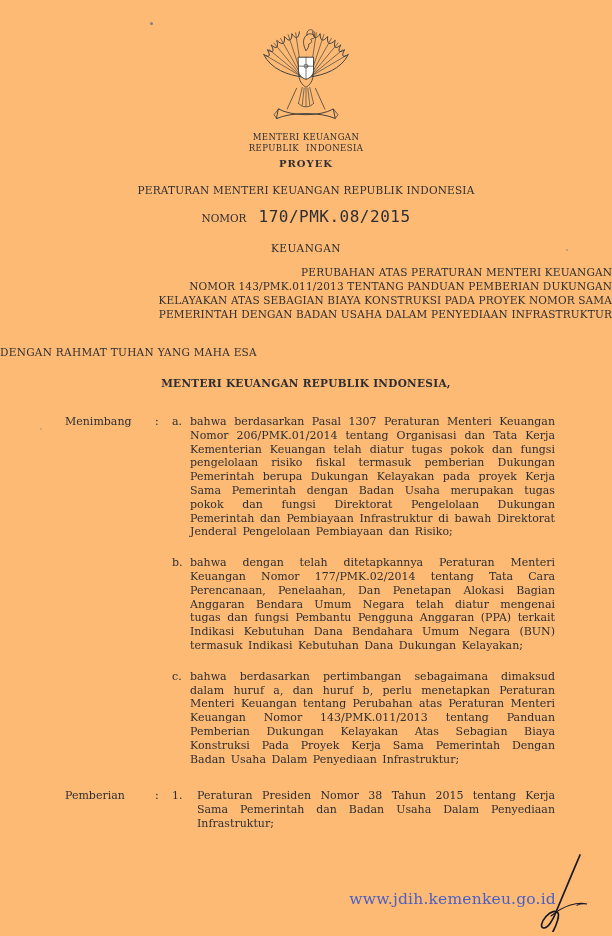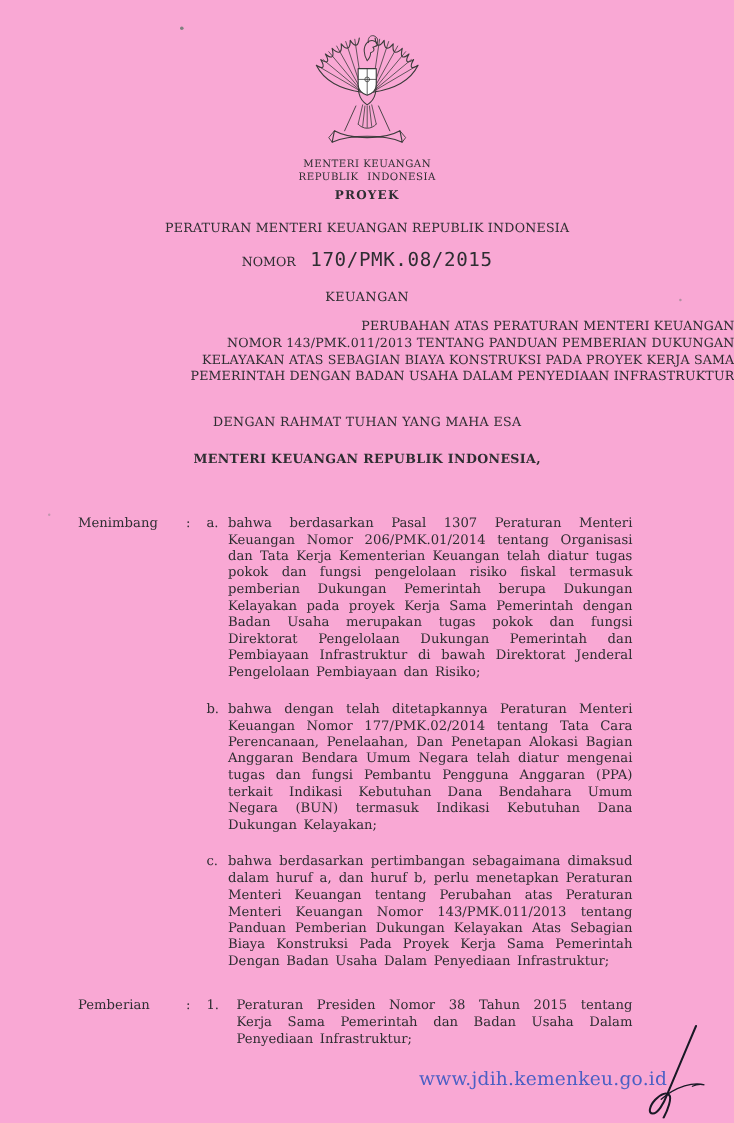--- a/index.html
+++ b/index.html
@@ -1,44 +1,44 @@
 <!DOCTYPE html>
 <html><head>
 <meta charset="utf-8">
 <style>
   html, body { margin: 0; padding: 0; background: #ffffff; }
   .page {
     position: relative;
     width: 612px;
     height: 936px;
     margin: 0 auto;
-    background: #f9a8d4;
+    background: #fdba74;
     font-family: "DejaVu Serif", serif;
     color: #2e2e32;
     overflow: hidden;
   }
   
   .emblem-wrap { margin-top: 28px; text-align: center; }
   .ministry { text-align: center; font-size: 8.5px; line-height: 11px; letter-spacing: 0.4px; margin-top: 2px; }
   .ministry .country { word-spacing: 4px; }
   .salinan { text-align: center; font-size: 10px; font-weight: bold; letter-spacing: 1px; margin-top: 4px; }
   .reg-title { text-align: center; font-size: 10.5px; letter-spacing: 0.2px; margin-top: 15px; }
   .reg-number { text-align: center; font-size: 10.5px; margin-top: 11px; }
   .reg-number .num {
     font-family: "DejaVu Sans Mono", monospace;
     font-size: 16px;
     letter-spacing: 0.5px;
     margin-left: 12px;
   }
   .tentang { text-align: center; font-size: 10.5px; letter-spacing: 0.5px; margin-top: 16px; }
   .subject { text-align: right; font-size: 10.5px; line-height: 14px; letter-spacing: 0.15px; margin-top: 11px; }
-  .invocation { text-align: center; font-size: 10.5px; letter-spacing: 0.3px; margin-top: 25px; }
+  .invocation { text-align: left; font-size: 10.5px; letter-spacing: 0.3px; margin-top: 25px; }
   .authority  { text-align: center; font-size: 10.5px; letter-spacing: 0.3px; margin-top: 19px; font-weight: bold; }
   
-  .clauses { margin-top: 40px; padding-left: 65px; padding-right: 85px; font-size: 11px; line-height: 13.8px; }
+  .clauses { margin-top: 26px; padding-left: 65px; padding-right: 57px; font-size: 11px; line-height: 13.8px; }
   .clause-row { display: grid; grid-template-columns: 90px 17px 1fr; }
   .clause-row + .clause-row { margin-top: 23px; }
   .clause-label { }
   .clause-colon { }
   .item { display: grid; grid-template-columns: 18px 1fr; }
   .item + .item { margin-top: 17px; }
   .item.numbered { grid-template-columns: 25px 1fr; }
   .item .txt { text-align: justify; word-spacing: 2px; }
   
   .site-link {
@@ -117,21 +117,21 @@
 
   <div class="reg-number">
     <span>NOMOR</span><span class="num">170/PMK.08/2015</span>
   </div>
 
   <div class="tentang">KEUANGAN</div>
 
   <div class="subject">
     <div>PERUBAHAN ATAS PERATURAN MENTERI KEUANGAN</div>
     <div>NOMOR 143/PMK.011/2013 TENTANG PANDUAN PEMBERIAN DUKUNGAN</div>
-    <div>KELAYAKAN ATAS SEBAGIAN BIAYA KONSTRUKSI PADA PROYEK KERJA SAMA</div>
+    <div>KELAYAKAN ATAS SEBAGIAN BIAYA KONSTRUKSI PADA PROYEK NOMOR SAMA</div>
     <div>PEMERINTAH DENGAN BADAN USAHA DALAM PENYEDIAAN INFRASTRUKTUR</div>
   </div>
 
   <div class="invocation">DENGAN RAHMAT TUHAN YANG MAHA ESA</div>
   <div class="authority">MENTERI KEUANGAN REPUBLIK INDONESIA,</div>
 
   <div class="clauses">
 
     <div class="clause-row">
       <div class="clause-label">Menimbang</div>

